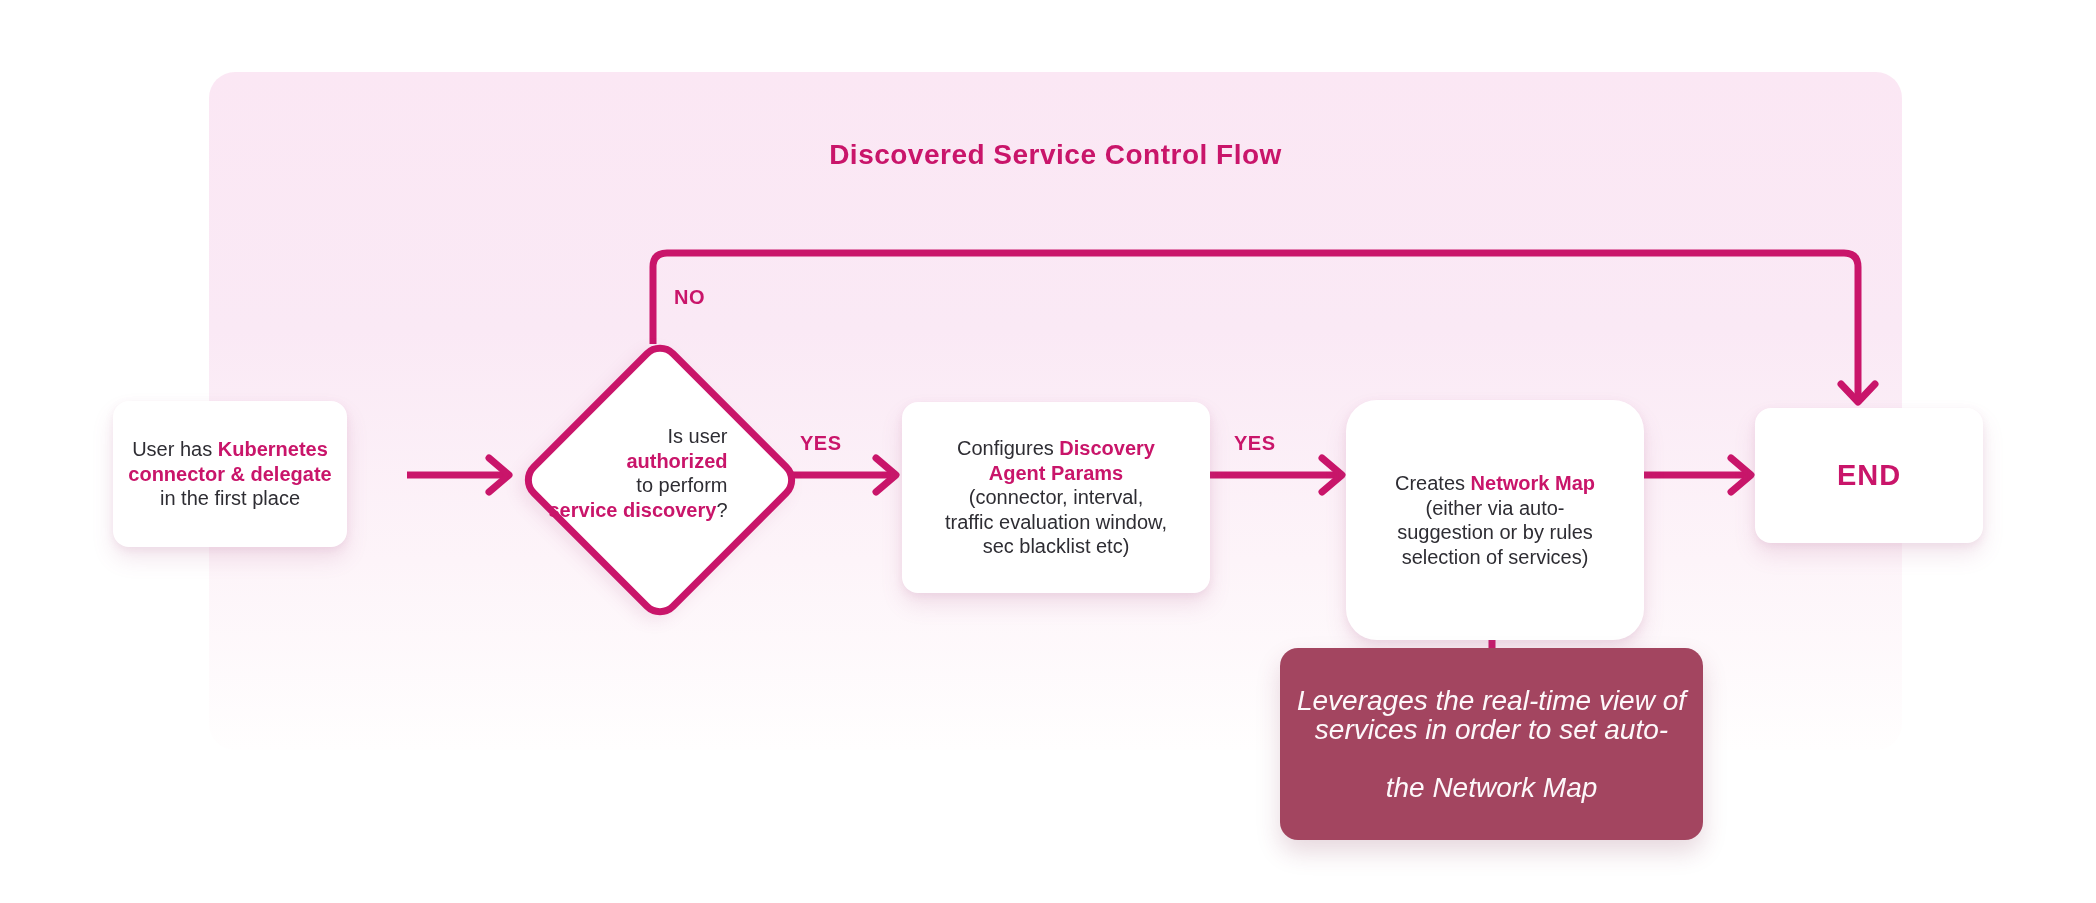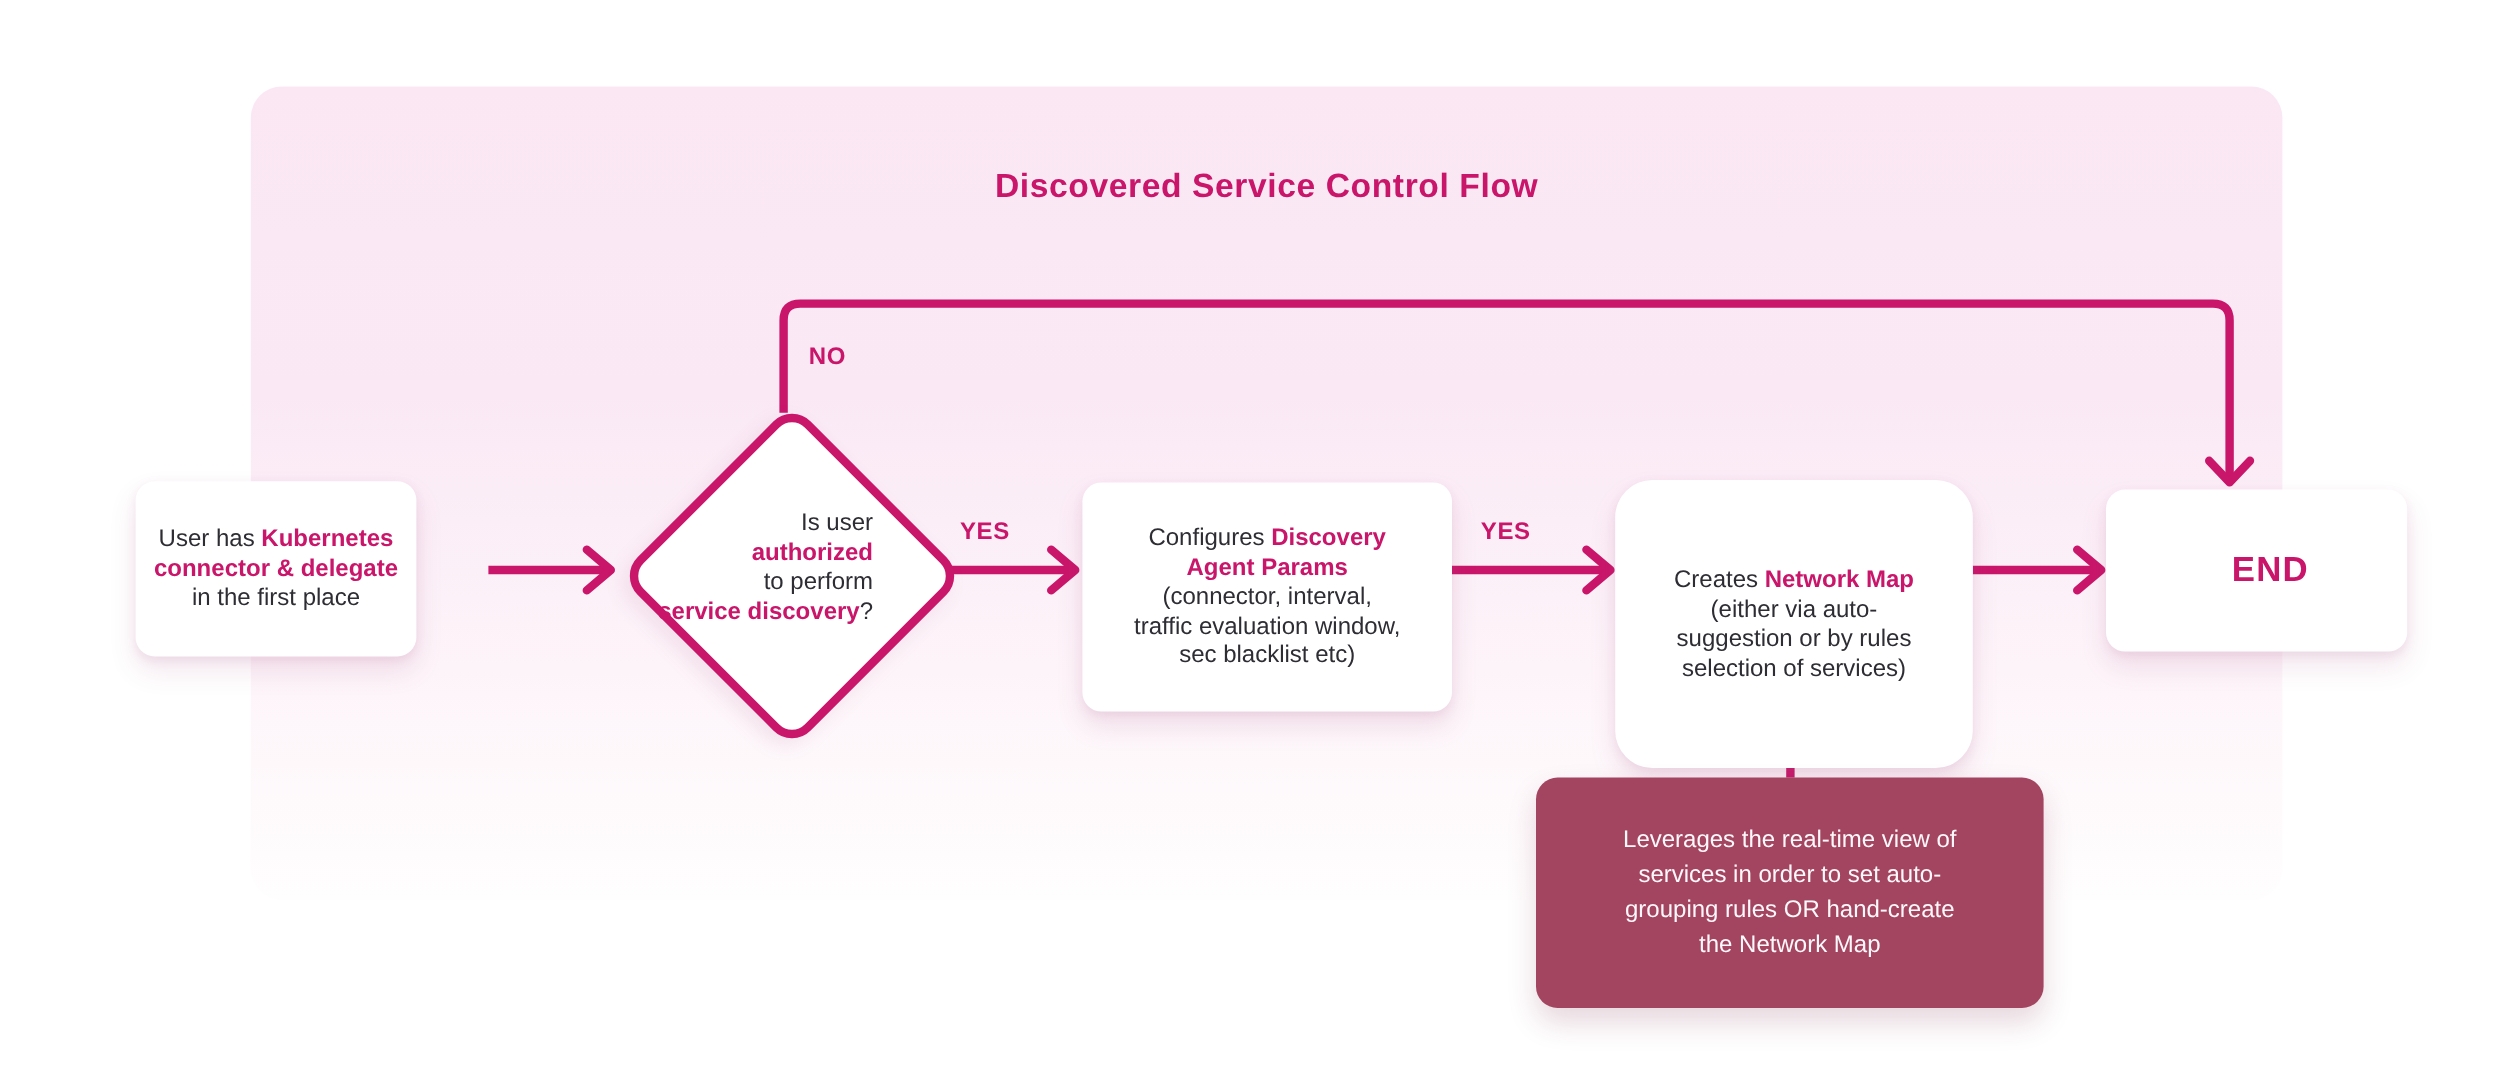--- a/index.html
+++ b/index.html
@@ -38,40 +38,41 @@
     box-shadow:0 12px 22px rgba(173,82,134,.14),0 3px 8px rgba(173,82,134,.10);
     display:flex;align-items:center;justify-content:center;text-align:center;
     color:var(--card-text,#2E2D33);font-size:20px;line-height:24.5px;
   }
   .accent{color:var(--accent,#C9156A);font-weight:bold;}
   .card-start{left:113px;top:401px;width:234px;height:146px;}
   .card-configure{left:902px;top:379px;width:308px;height:191px;margin-top:23px;}
   .card-create{left:1346px;top:400px;width:298px;height:240px;border-radius:31px;}
   .card-end{
     left:1755px;top:408px;width:228px;height:135px;
-    font-size:29px;font-weight:bold;letter-spacing:1px;color:var(--accent,#C9156A);padding-left:23px;
+    font-size:29px;font-weight:bold;letter-spacing:1px;color:var(--accent,#C9156A);
   }
   .diamond{
     position:absolute;left:558px;top:378px;width:190px;height:190px;
     background:var(--card-bg,#ffffff);border:7px solid var(--accent,#C9156A);
     border-radius:22px;transform:rotate(45deg);
     box-shadow:0 8px 16px rgba(173,82,134,.12);
   }
   .diamond-label{
     position:absolute;left:528px;top:413px;width:220px;height:120px;
     display:flex;align-items:center;justify-content:center;text-align:right;
     color:var(--card-text,#2E2D33);font-size:20px;line-height:24.5px;
   }
   .note{
     position:absolute;left:1280px;top:648px;width:423px;height:192px;
     background:var(--note-bg,#A34560);border-radius:18px;
     color:var(--note-text,#FDF8FA);
     display:flex;align-items:center;justify-content:center;text-align:center;
-    font-size:20px;line-height:29px;
+    font-size:28px;line-height:29px;
     box-shadow:0 12px 24px rgba(120,40,70,.18);
+    font-style:italic;
   }
 </style>
 </head>
 <body>
 
 <div>
 
   <div class="panel"></div>
 
   <h1 class="title">Discovered Service Control Flow</h1>
@@ -115,16 +116,16 @@
 
   <div class="card card-create">
     <div><span>Creates </span><span class="accent">Network Map</span><br><span>(either via auto-</span><br><span>suggestion or by rules</span><br><span>selection of services)</span></div>
   </div>
 
   <div class="card card-end">
     <span>END</span>
   </div>
 
   <div class="note">
-    <div><span>Leverages the real-time view of</span><br><span>services in order to set auto-</span><br><span>grouping rules OR hand-create</span><br><span>the Network Map</span></div>
+    <div><span>Leverages the real-time view of</span><br><span>services in order to set auto-</span><br><br><span>the Network Map</span></div>
   </div>
 
 </div>
 
 </body></html>

